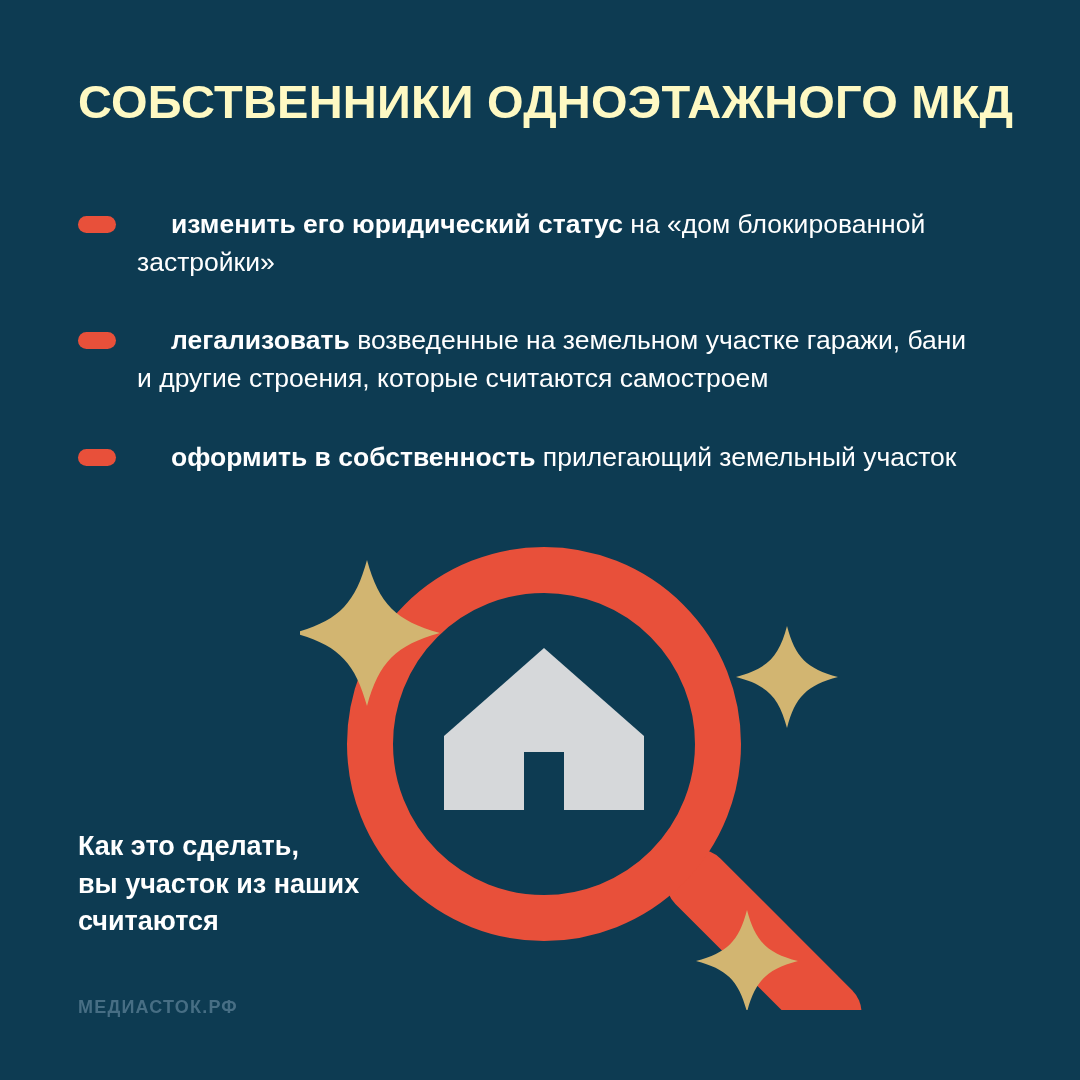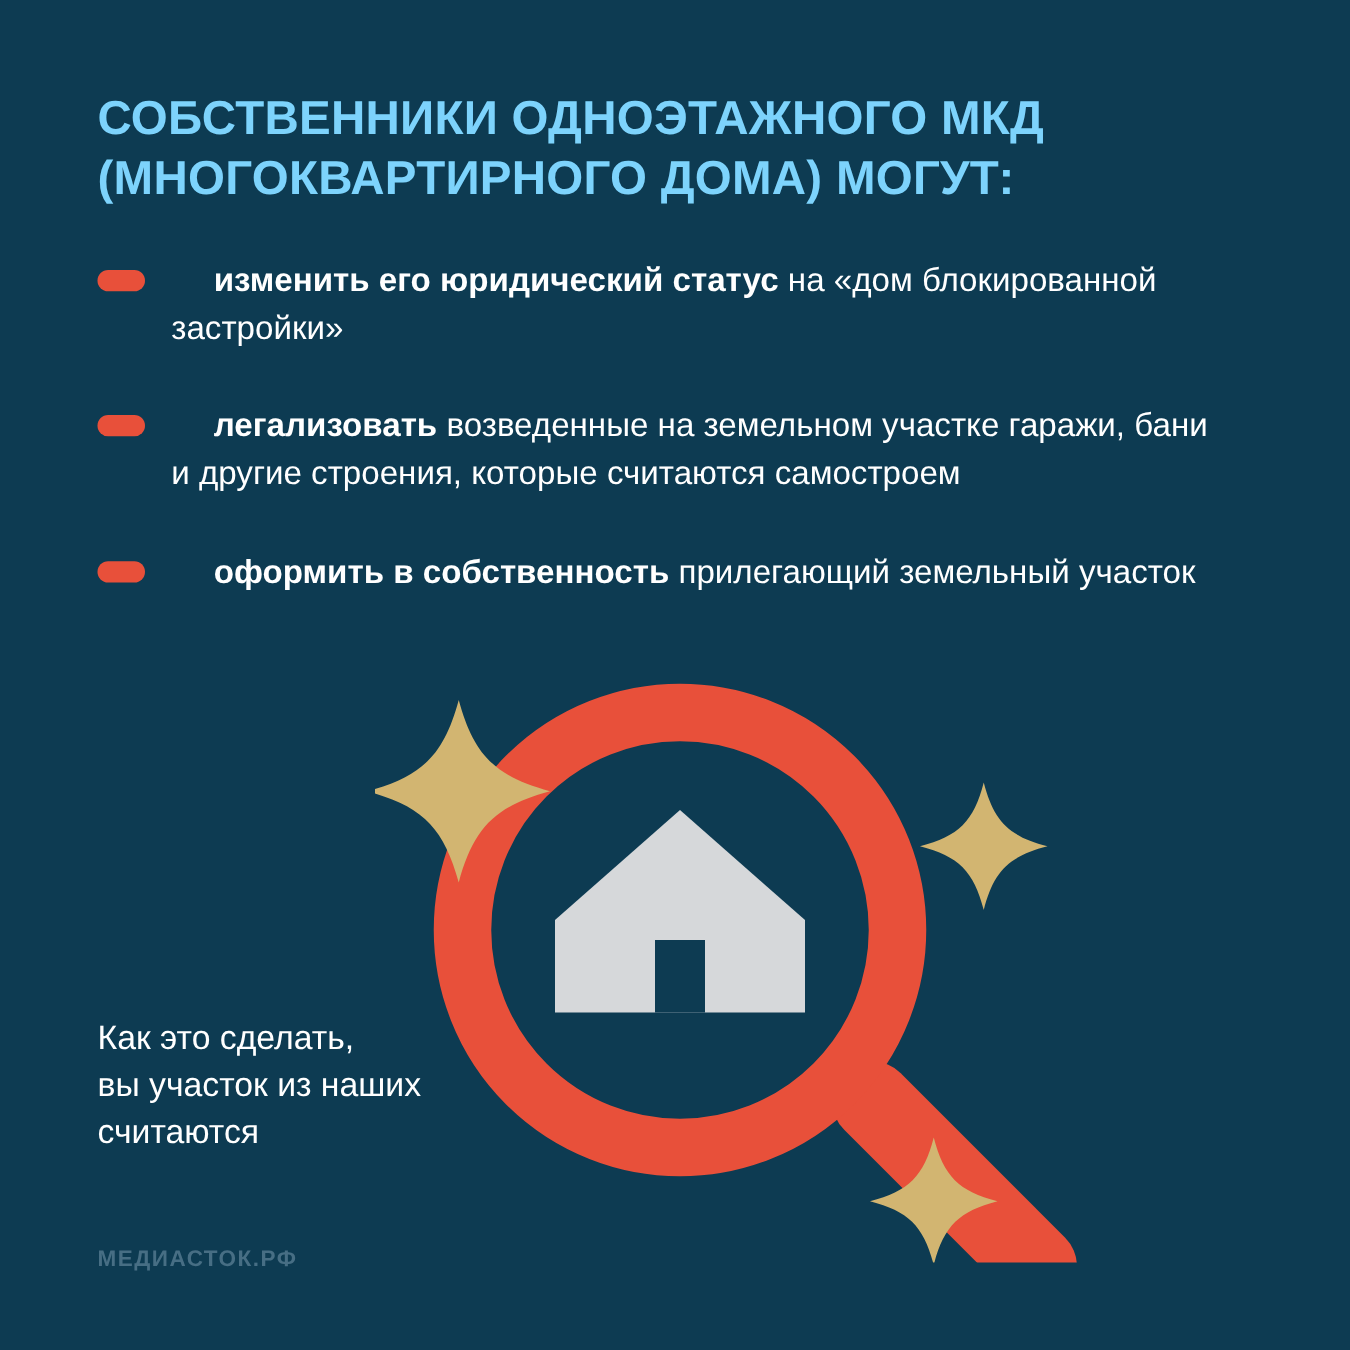--- a/index.html
+++ b/index.html
@@ -21,22 +21,22 @@
     box-sizing: border-box;
     overflow: hidden;
   }
 
   
   .title {
     position: absolute;
     left: 78px;
     top: 72px;
     width: 940px;
-    color: #7dd3fc;
-    font-size: 38px;
+    color: #fef9c3;
+    font-size: 47px;
     line-height: 1.26;
     font-weight: bold;
     letter-spacing: 0.2px;
     text-transform: uppercase;
   }
   .title-line { display: block; }
 
   
   .bullets {
     position: absolute;
@@ -79,25 +79,25 @@
     height: 470px;
   }
   .illustration svg {
     display: block;
   }
 
   
   .footer-note {
     position: absolute;
     left: 78px;
-    bottom: 156px;
+    bottom: 140px;
     color: #ffffff;
     font-size: 27px;
     line-height: 1.38;
-    font-weight: normal;
+    font-weight: bold;
     width: 420px;
   }
   .footer-note span { display: block; }
 
   .watermark {
     position: absolute;
     left: 78px;
     bottom: 62px;
     color: #476e84;
     font-size: 18px;
@@ -107,21 +107,20 @@
     text-align: right;
   }
 </style>
 </head>
 <body>
 
 <div class="card">
 
   <div class="title">
     <span class="title-line">СОБСТВЕННИКИ ОДНОЭТАЖНОГО МКД</span>
-    <span class="title-line">(МНОГОКВАРТИРНОГО ДОМА) МОГУТ:</span>
   </div>
 
   <div class="bullets">
 
     <div class="bullet-row">
       <div class="dash"></div>
       <div class="bullet-text"><b>изменить его юридический статус</b><span> на «дом блокированной застройки»</span></div>
     </div>
 
     <div class="bullet-row">

